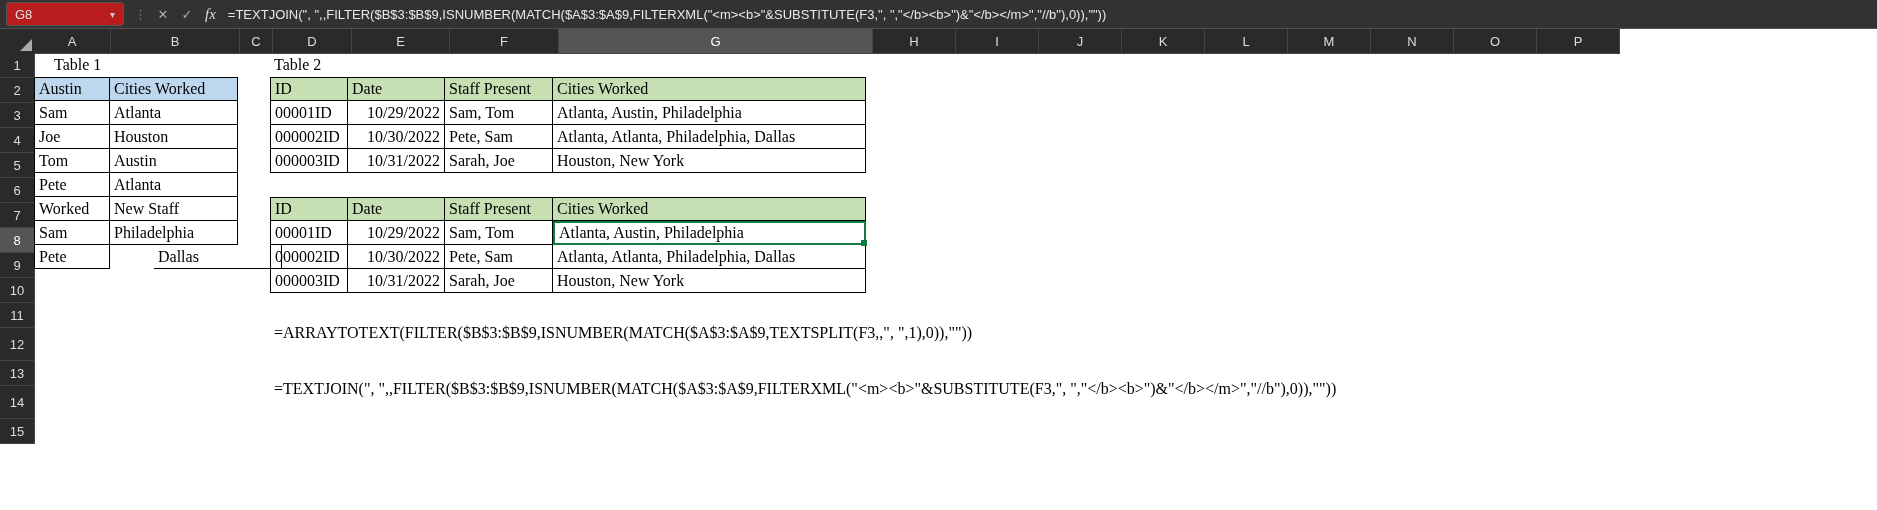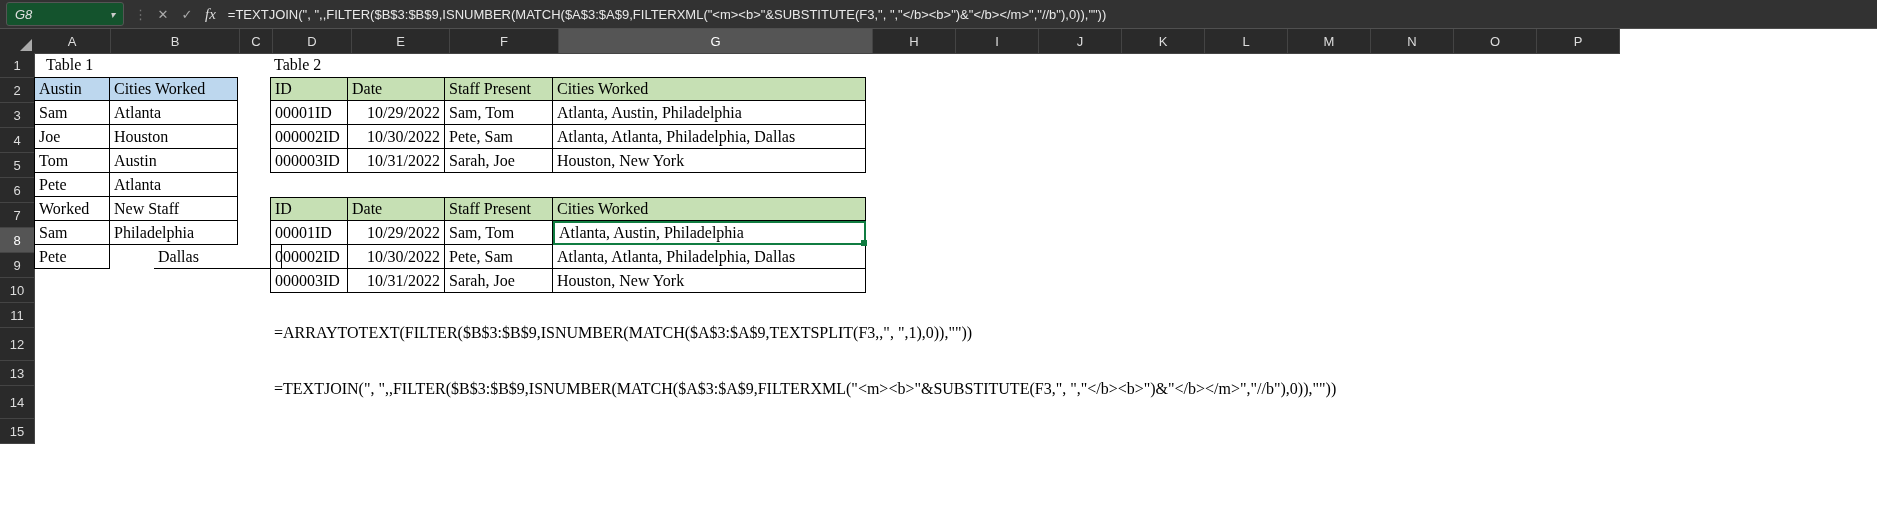--- a/index.html
+++ b/index.html
@@ -19,26 +19,25 @@
     border-bottom: 1px solid #505050;
     color: #e0e0e0;
     font-size: 13px;
   }
   .name-box {
     display: flex;
     align-items: center;
     width: 100px;
     height: 22px;
     margin: 0 6px;
-    background: #14532d;
+    background: #b91c1c;
     border: 1px solid #555;
     border-radius: 3px;
     padding: 0 8px;
     justify-content: space-between;
-    font-style: italic;
   }
   .name-box-chevron {
     font-size: 10px;
     color: #ccc;
   }
   .fb-divider {
     color: #777;
     padding: 0 4px;
   }
   .fb-btn {
@@ -212,21 +211,21 @@
       <div class="row-h active" style="height: 24px;">8</div>
       <div class="row-h" style="height: 24px;">9</div>
       <div class="row-h" style="height: 24px;">10</div>
       <div class="row-h" style="height: 24px;">11</div>
       <div class="row-h" style="height: 32px;">12</div>
       <div class="row-h" style="height: 24px;">13</div>
       <div class="row-h" style="height: 32px;">14</div>
       <div class="row-h" style="height: 24px; text-align: center;">15</div>
     </div>
   <div class="cells" id="cells">
-      <div class="cell" style="left: 8px; top: 0px; width: 76px; height: 24px;">Table 1</div>
+      <div class="cell" style="left: 16px; top: 0px; width: 76px; height: 24px;">Table 1</div>
       <div class="cell" style="left: 236px; top: 0px; width: 78px; height: 24px;">Table 2</div>
       <div class="cell hdr-blue b-all" style="left: 0px; top: 24px; width: 76px; height: 24px;">Austin</div>
       <div class="cell hdr-blue b-t b-b b-r" style="left: 76px; top: 24px; width: 128px; height: 24px;">Cities Worked</div>
       <div class="cell b-l b-b b-r" style="left: 0px; top: 48px; width: 76px; height: 24px;">Sam</div>
       <div class="cell b-b b-r" style="left: 76px; top: 48px; width: 128px; height: 24px;">Atlanta</div>
       <div class="cell b-l b-b b-r" style="left: 0px; top: 72px; width: 76px; height: 24px;">Joe</div>
       <div class="cell b-b b-r" style="left: 76px; top: 72px; width: 128px; height: 24px;">Houston</div>
       <div class="cell b-l b-b b-r" style="left: 0px; top: 96px; width: 76px; height: 24px;">Tom</div>
       <div class="cell b-b b-r" style="left: 76px; top: 96px; width: 128px; height: 24px;">Austin</div>
       <div class="cell b-l b-b b-r" style="left: 0px; top: 120px; width: 76px; height: 24px;">Pete</div>

